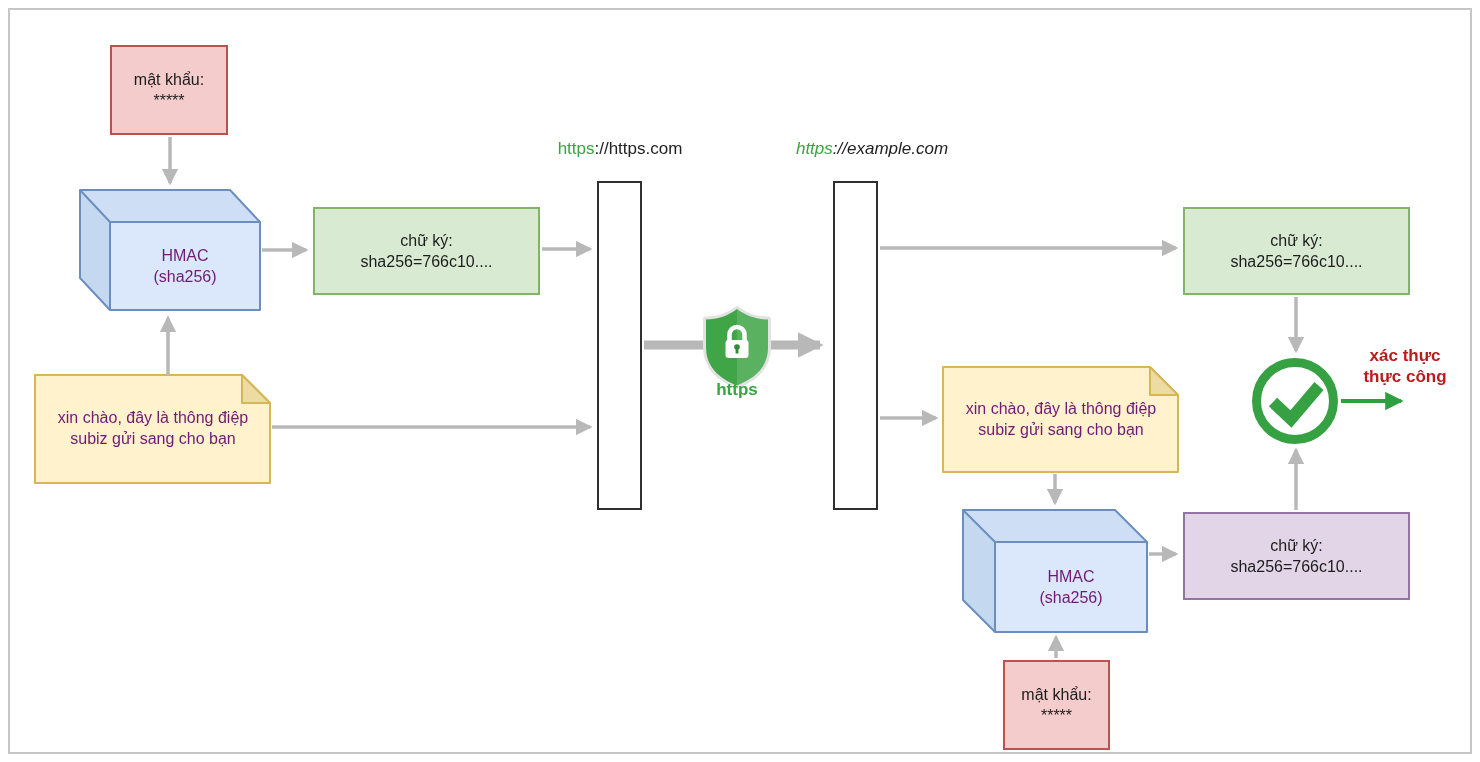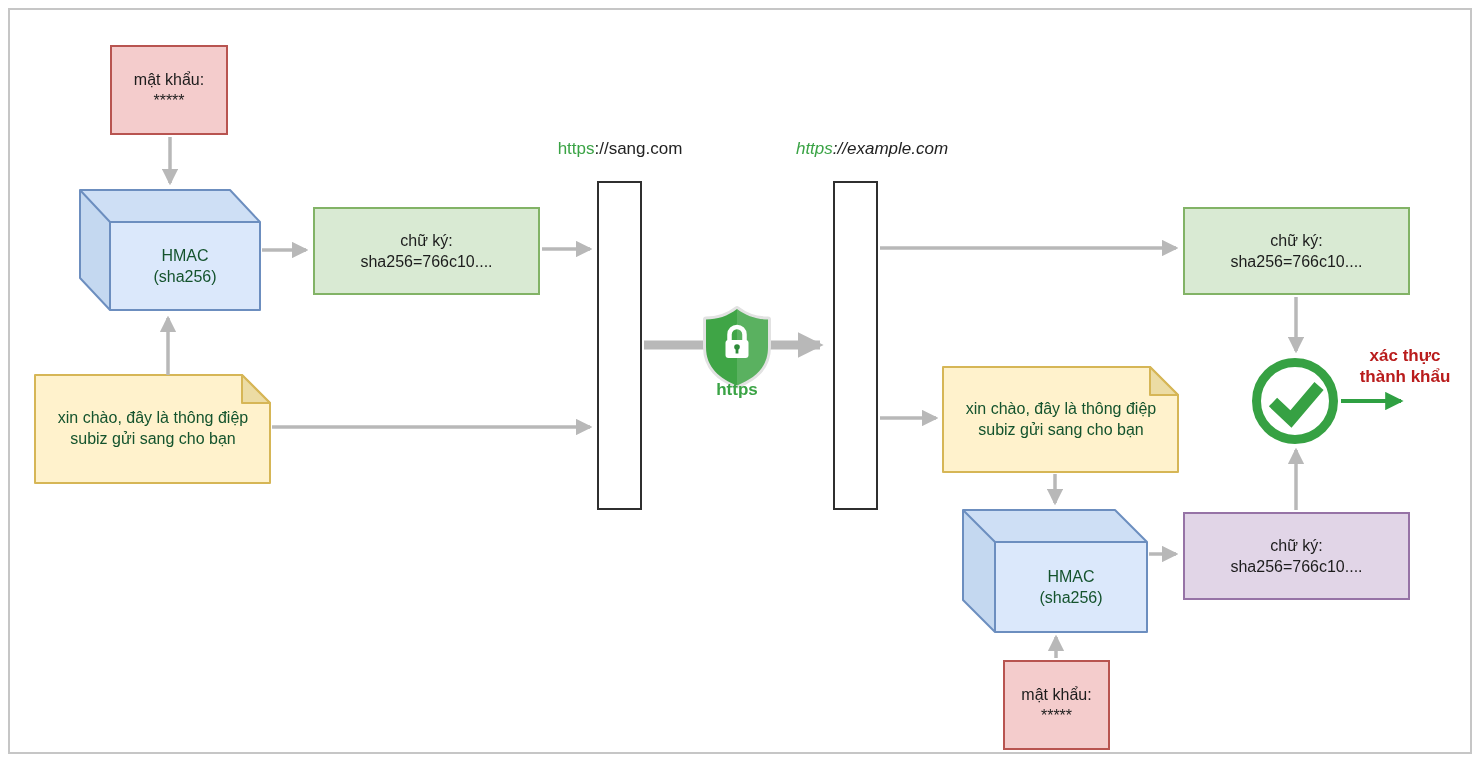--- a/index.html
+++ b/index.html
@@ -9,21 +9,21 @@
          border:2px solid #c6c6c6;background:#ffffff;}
   .box{position:absolute;box-sizing:border-box;display:flex;flex-direction:column;
        align-items:center;justify-content:center;text-align:right;
        font-size:16px;line-height:21px;color:#1c1c1c;}
   .password{background:#f4cccc;border:2px solid #b85450;}
   .sig-green{background:#d9ead3;border:2px solid #82b366;}
   .sig-purple{background:#e1d5e7;border:2px solid #9673a6;}
   .wall{position:absolute;box-sizing:border-box;background:#ffffff;border:2px solid #2f2f2f;}
   .txt{position:absolute;display:flex;flex-direction:column;align-items:center;
        justify-content:center;text-align:center;font-size:16px;line-height:21px;
-       color:#14532d;pointer-events:none;}
+       color:#701a75;pointer-events:none;}
   .url{position:absolute;text-align:center;font-size:17px;line-height:20px;white-space:nowrap;}
   .url .proto{color:#3aa345;}
   .url .host{color:#222222;}
   .badge-https{position:absolute;text-align:center;font-size:17px;font-weight:bold;color:#3aa345;}
   .success{position:absolute;text-align:center;font-size:17px;line-height:21px;
            font-weight:bold;color:#b91c1c;}
   svg.layer{position:absolute;left:0;top:0;pointer-events:none;}
 </style>
 </head>
 <body>
@@ -126,21 +126,21 @@
 
   <g>
     <circle cx="1295" cy="401" r="38.5" fill="#ffffff" stroke="#36a143" stroke-width="9"></circle>
     <path d="M1273 402 L1291 419 L1319 386" fill="none" stroke="#36a143" stroke-width="12" stroke-linecap="butt" stroke-linejoin="miter"></path>
   </g>
 
   <line x1="1341" y1="401" x2="1401" y2="401" stroke="#2fa042" stroke-width="4" marker-end="url(#mGreen)"></line>
 </svg>
 
 <div class="url" style="left:510px;top:139px;width:220px;">
-  <span class="proto">https</span><span class="host">://sang.com</span>
+  <span class="proto">https</span><span class="host">://https.com</span>
 </div>
 <div class="url" style="left:762px;top:139px;width:220px;font-style:italic;">
   <span class="proto">https</span><span class="host">://example.com</span>
 </div>
 
 <div class="txt" style="left:110px;top:222px;width:150px;height:88px;">
   <div>HMAC</div>
   <div>(sha256)</div>
 </div>
 
@@ -156,14 +156,14 @@
   <div>subiz gửi sang cho bạn</div>
 </div>
 
 <div class="txt" style="left:995px;top:542px;width:152px;height:90px;">
   <div>HMAC</div>
   <div>(sha256)</div>
 </div>
 
 <div class="success" style="left:1340px;top:345px;width:130px;">
   <div>xác thực</div>
-  <div>thành khẩu</div>
+  <div>thực công</div>
 </div>
 
 </body></html>

